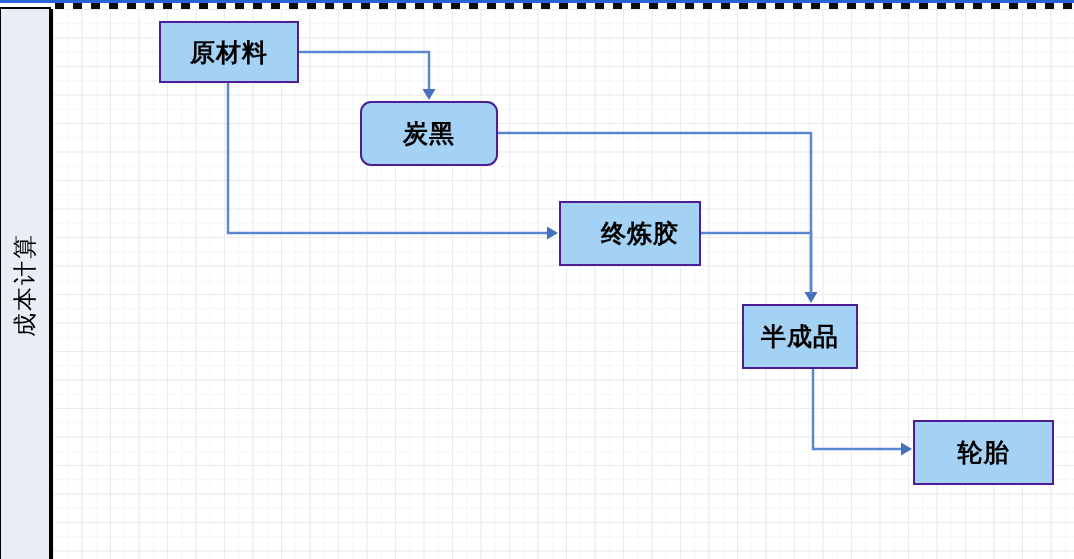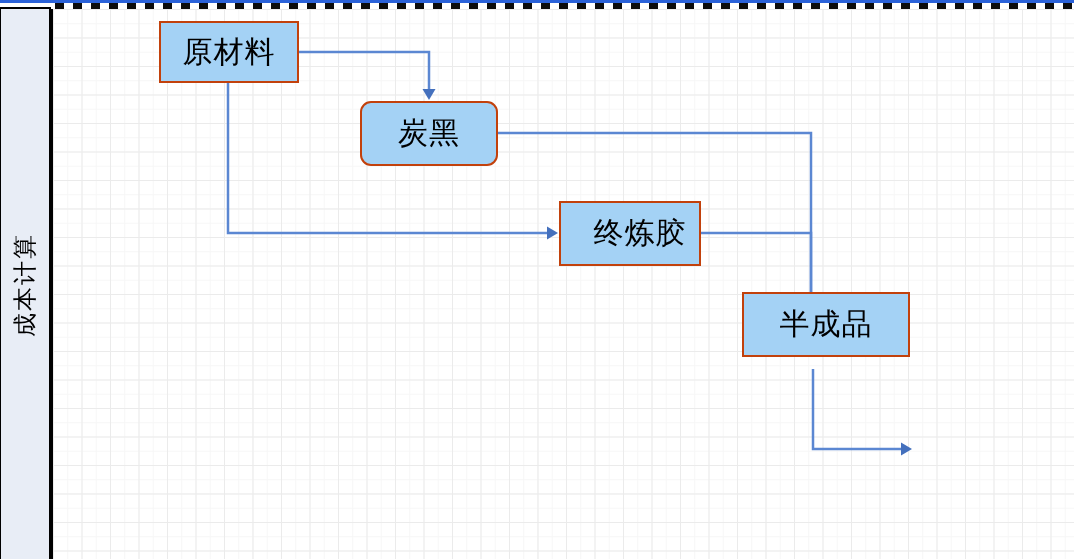--- a/index.html
+++ b/index.html
@@ -23,27 +23,27 @@
     background-image:
       linear-gradient(to right,#EBEBEB 1px,transparent 1px),
       linear-gradient(to bottom,#EBEBEB 1px,transparent 1px),
       linear-gradient(to right,#F6F6F6 1px,transparent 1px),
       linear-gradient(to bottom,#F6F6F6 1px,transparent 1px);
     background-size:28.5px 28.5px,28.5px 28.5px,14.25px 14.25px,14.25px 14.25px;}
 
   .connector-layer{position:absolute;left:0;top:0;width:1074px;height:559px;pointer-events:none;}
 
   
-  .node{position:absolute;background:#A4D2F5;border:2px solid #c2410c;
+  .node{position:absolute;background:#A4D2F5;border:2px solid #4c1d95;
     display:flex;align-items:center;justify-content:center;
-    font-size:30px;color:#000;box-sizing:border-box;letter-spacing:1px;}
+    font-size:25px;color:#000;box-sizing:border-box;letter-spacing:1px;font-weight:bold;}
   .node-raw{left:159px;top:21px;width:140px;height:62px;}
   .node-carbon{left:360px;top:101px;width:138px;height:65px;border-radius:11px;}
   .node-rubber{left:559px;top:201px;width:142px;height:65px;padding-left:20px;}
-  .node-semi{left:742px;top:292px;width:168px;height:65px;}
+  .node-semi{left:742px;top:304px;width:116px;height:65px;}
   .node-tire{left:913px;top:420px;width:141px;height:65px;}
 </style>
 </head>
 <body>
 
 <div class="screen">
 
   <div class="top-blue-line"></div>
   <div class="dotted-line"></div>
 
@@ -85,14 +85,17 @@
   </div>
   <div class="node node-carbon">
     <span>炭黑</span>
   </div>
   <div class="node node-rubber">
     <span>终炼胶</span>
   </div>
   <div class="node node-semi">
     <span>半成品</span>
   </div>
+  <div class="node node-tire">
+    <span>轮胎</span>
+  </div>
 
 </div>
 
 </body></html>

